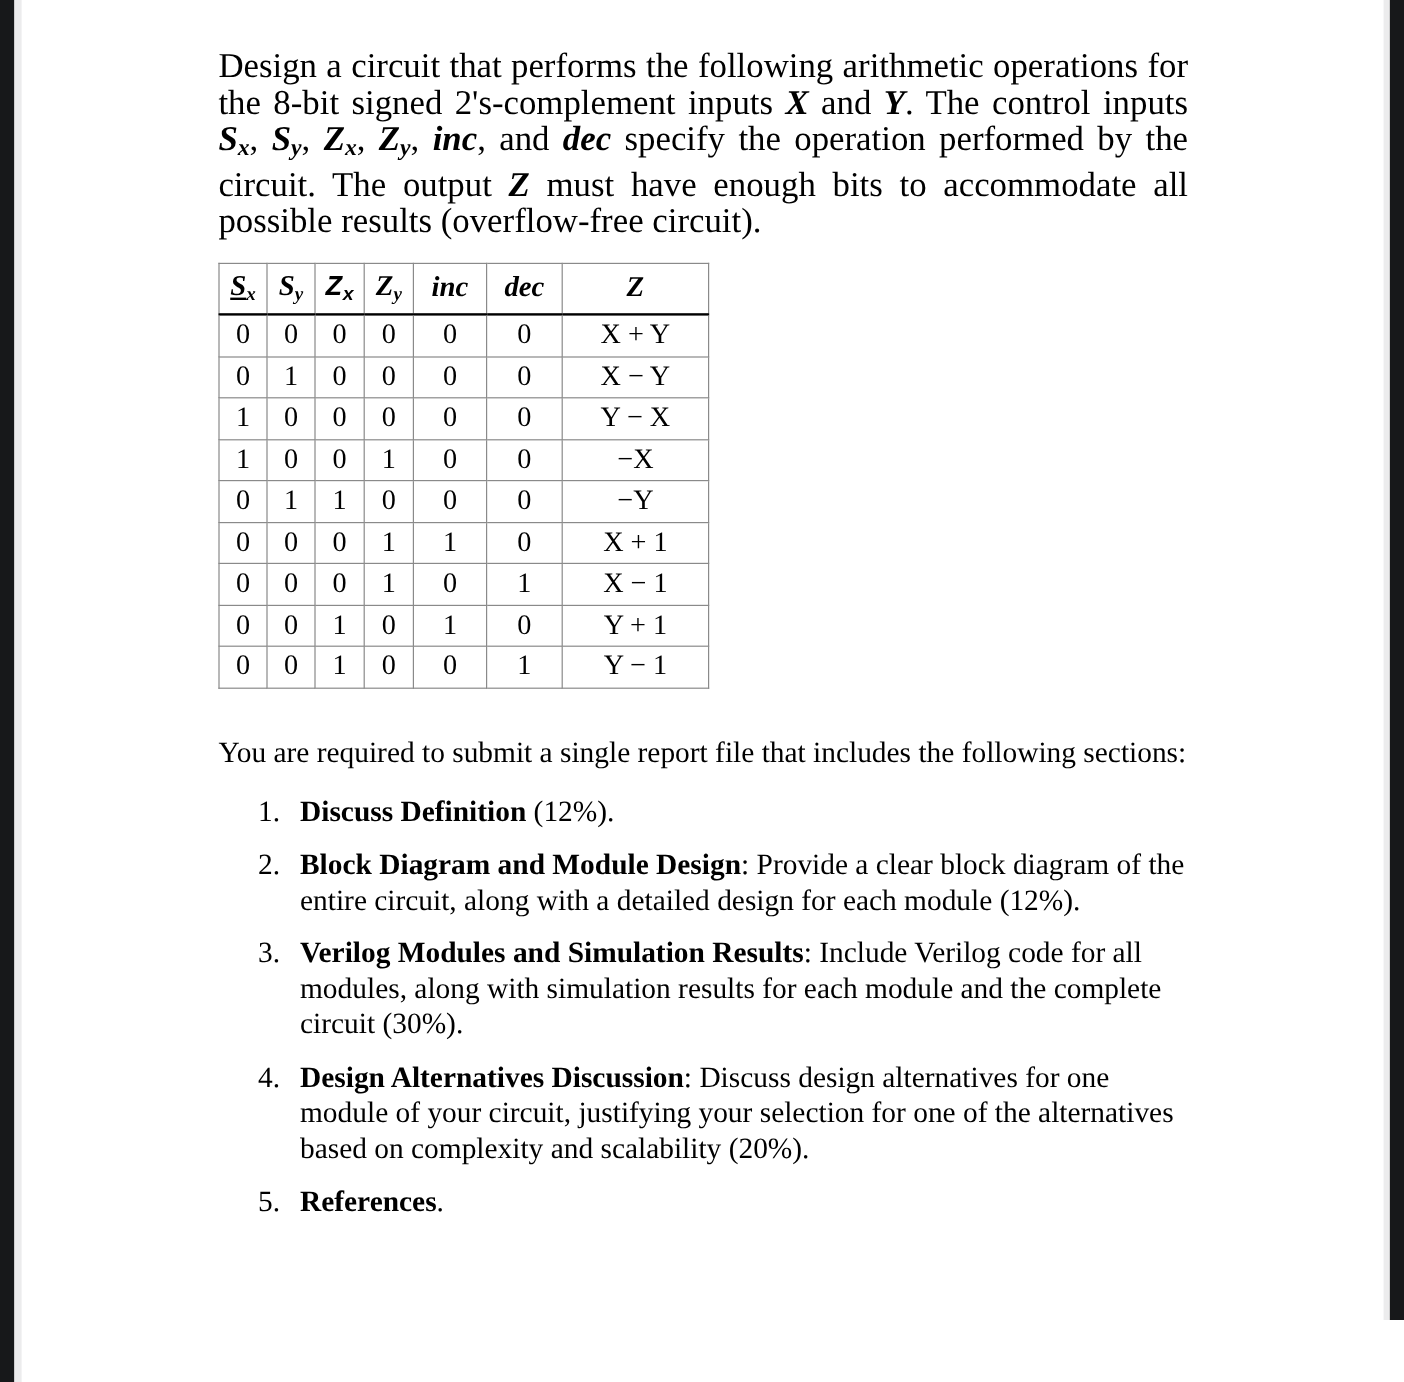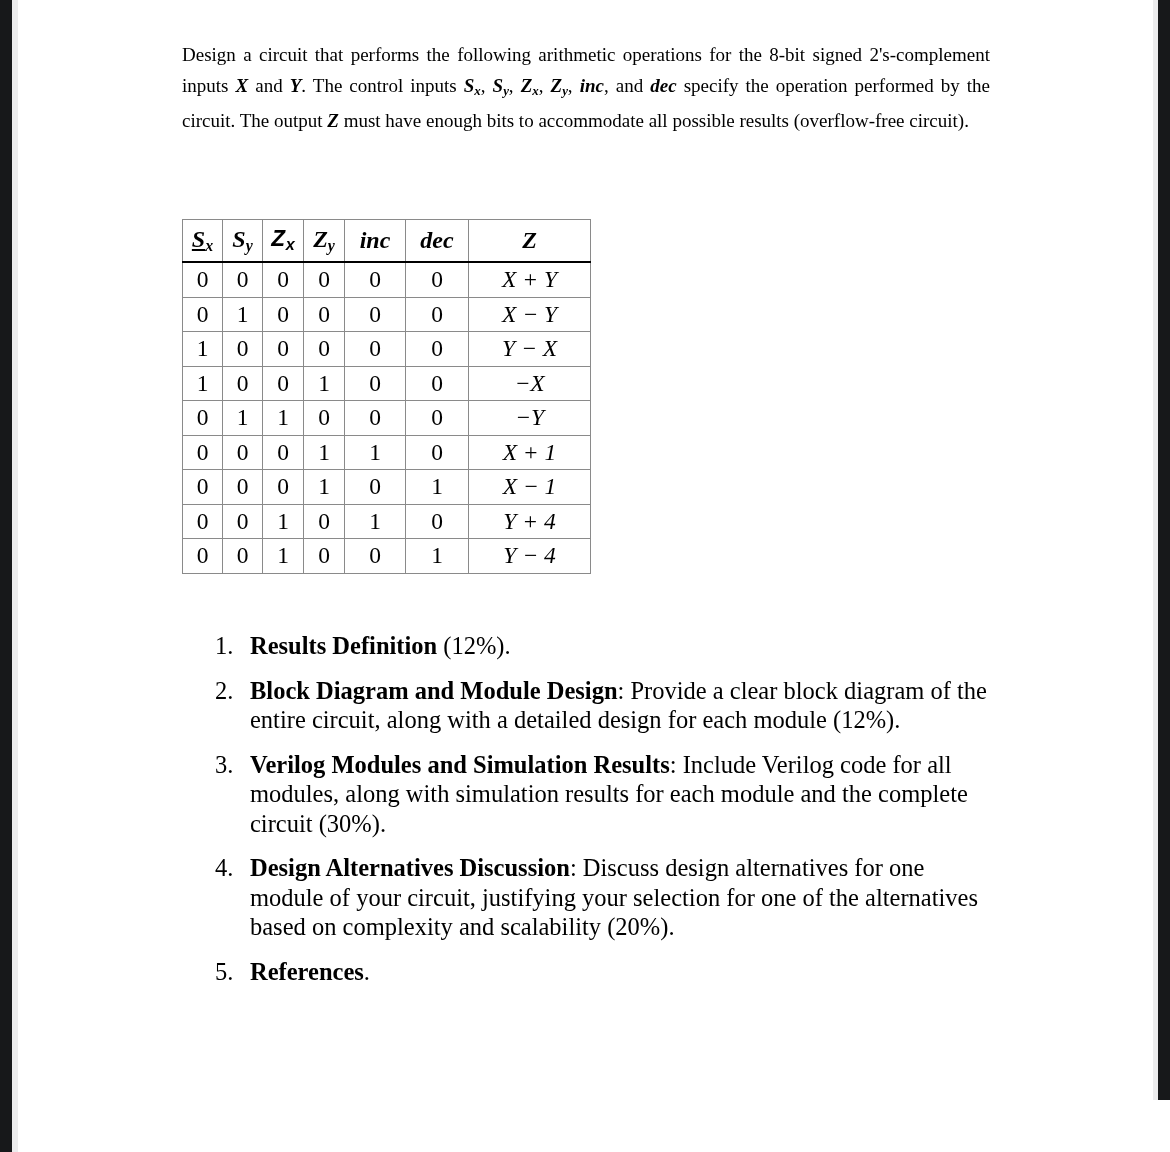--- a/index.html
+++ b/index.html
@@ -53,21 +53,21 @@
     position: absolute;
     left: 182px;
     top: 40px;
     width: 808px;
   }
 
   p.para {
     margin: 0;
     text-align: justify;
     text-justify: inter-word;
-    font-size: 19px;
+    font-size: 29px;
     line-height: 30.5px;
   }
 
   .mv {            
     font-weight: bold;
     font-style: italic;
   }
   .mv sub {
     font-size: 0.68em;
     font-style: italic;
@@ -107,21 +107,20 @@
   }
   table.truth thead th sub {
     font-size: 0.66em;
     vertical-align: -0.24em;
   }
   table.truth tbody td {
     height: 33.5px;
     font-size: 23.5px;
   }
   table.truth tbody td.zcol {
-    font-style: italic;
     font-size: 23.5px;
   }
   .c1 { width: 39px; text-decoration: underline; }
   .c2 { width: 39px; }
   .c3 { width: 40px; font-family: Liberation Mono, monospace; }
   .c4 { width: 40px; margin-top: 44px; }
   .c5 { width: 60px; }
   .c6 { width: 62px; }
   .c7 { width: 121px; }
 
@@ -256,39 +255,40 @@
           <td>1</td>
           <td class="zcol">X − 1</td>
         </tr>
         <tr>
           <td>0</td>
           <td>0</td>
           <td>1</td>
           <td>0</td>
           <td>1</td>
           <td>0</td>
-          <td class="zcol">Y + 4</td>
-        </tr>
-        <tr>
-          <td>0</td>
-          <td>0</td>
-          <td>1</td>
-          <td>0</td>
-          <td>0</td>
-          <td>1</td>
-          <td class="zcol">Y − 4</td>
+          <td class="zcol">Y + 1</td>
+        </tr>
+        <tr>
+          <td>0</td>
+          <td>0</td>
+          <td>1</td>
+          <td>0</td>
+          <td>0</td>
+          <td>1</td>
+          <td class="zcol">Y − 1</td>
         </tr>
       </tbody>
     </table>
   </div>
 
   <div id="lower">
+    <p class="intro">You are required to submit a single report file that includes the following sections:</p>
 
     <ol class="sections">
-      <li><b>Results Definition</b><span> (12%).</span></li>
+      <li><b>Discuss Definition</b><span> (12%).</span></li>
       <li><b>Block Diagram and Module Design</b><span>: Provide a clear block diagram of the entire circuit, along with a detailed design for each module (12%).</span></li>
       <li><b>Verilog Modules and Simulation Results</b><span>: Include Verilog code for all modules, along with simulation results for each module and the complete circuit (30%).</span></li>
       <li><b>Design Alternatives Discussion</b><span>: Discuss design alternatives for one module of your circuit, justifying your selection for one of the alternatives based on complexity and scalability (20%).</span></li>
       <li><b>References</b><span>.</span></li>
     </ol>
   </div>
 
 </div>
 
 </body></html>

